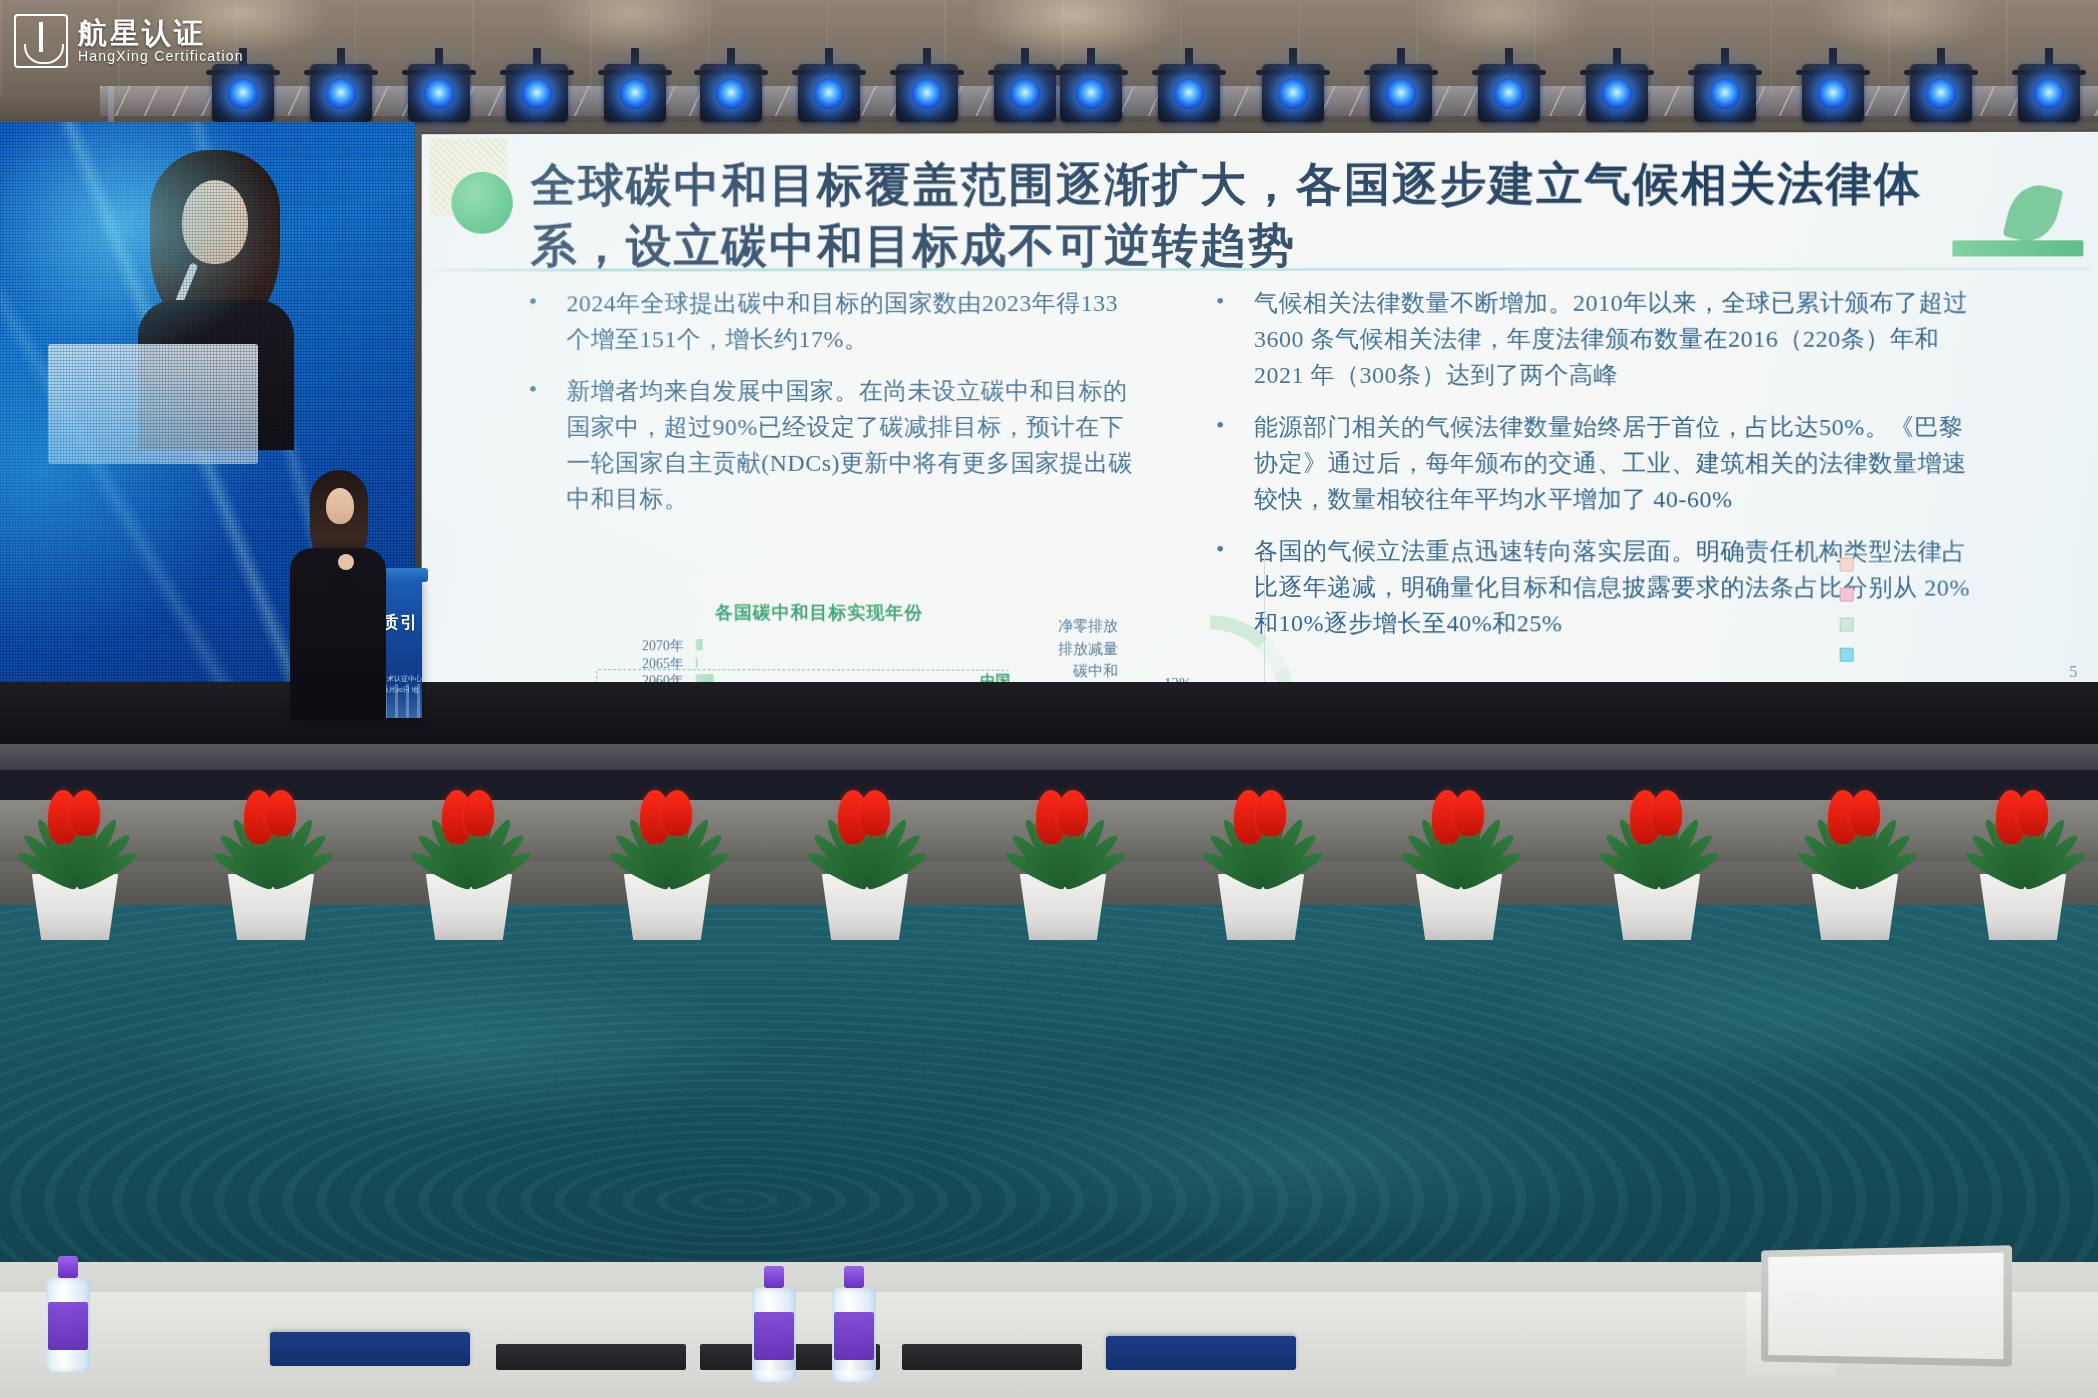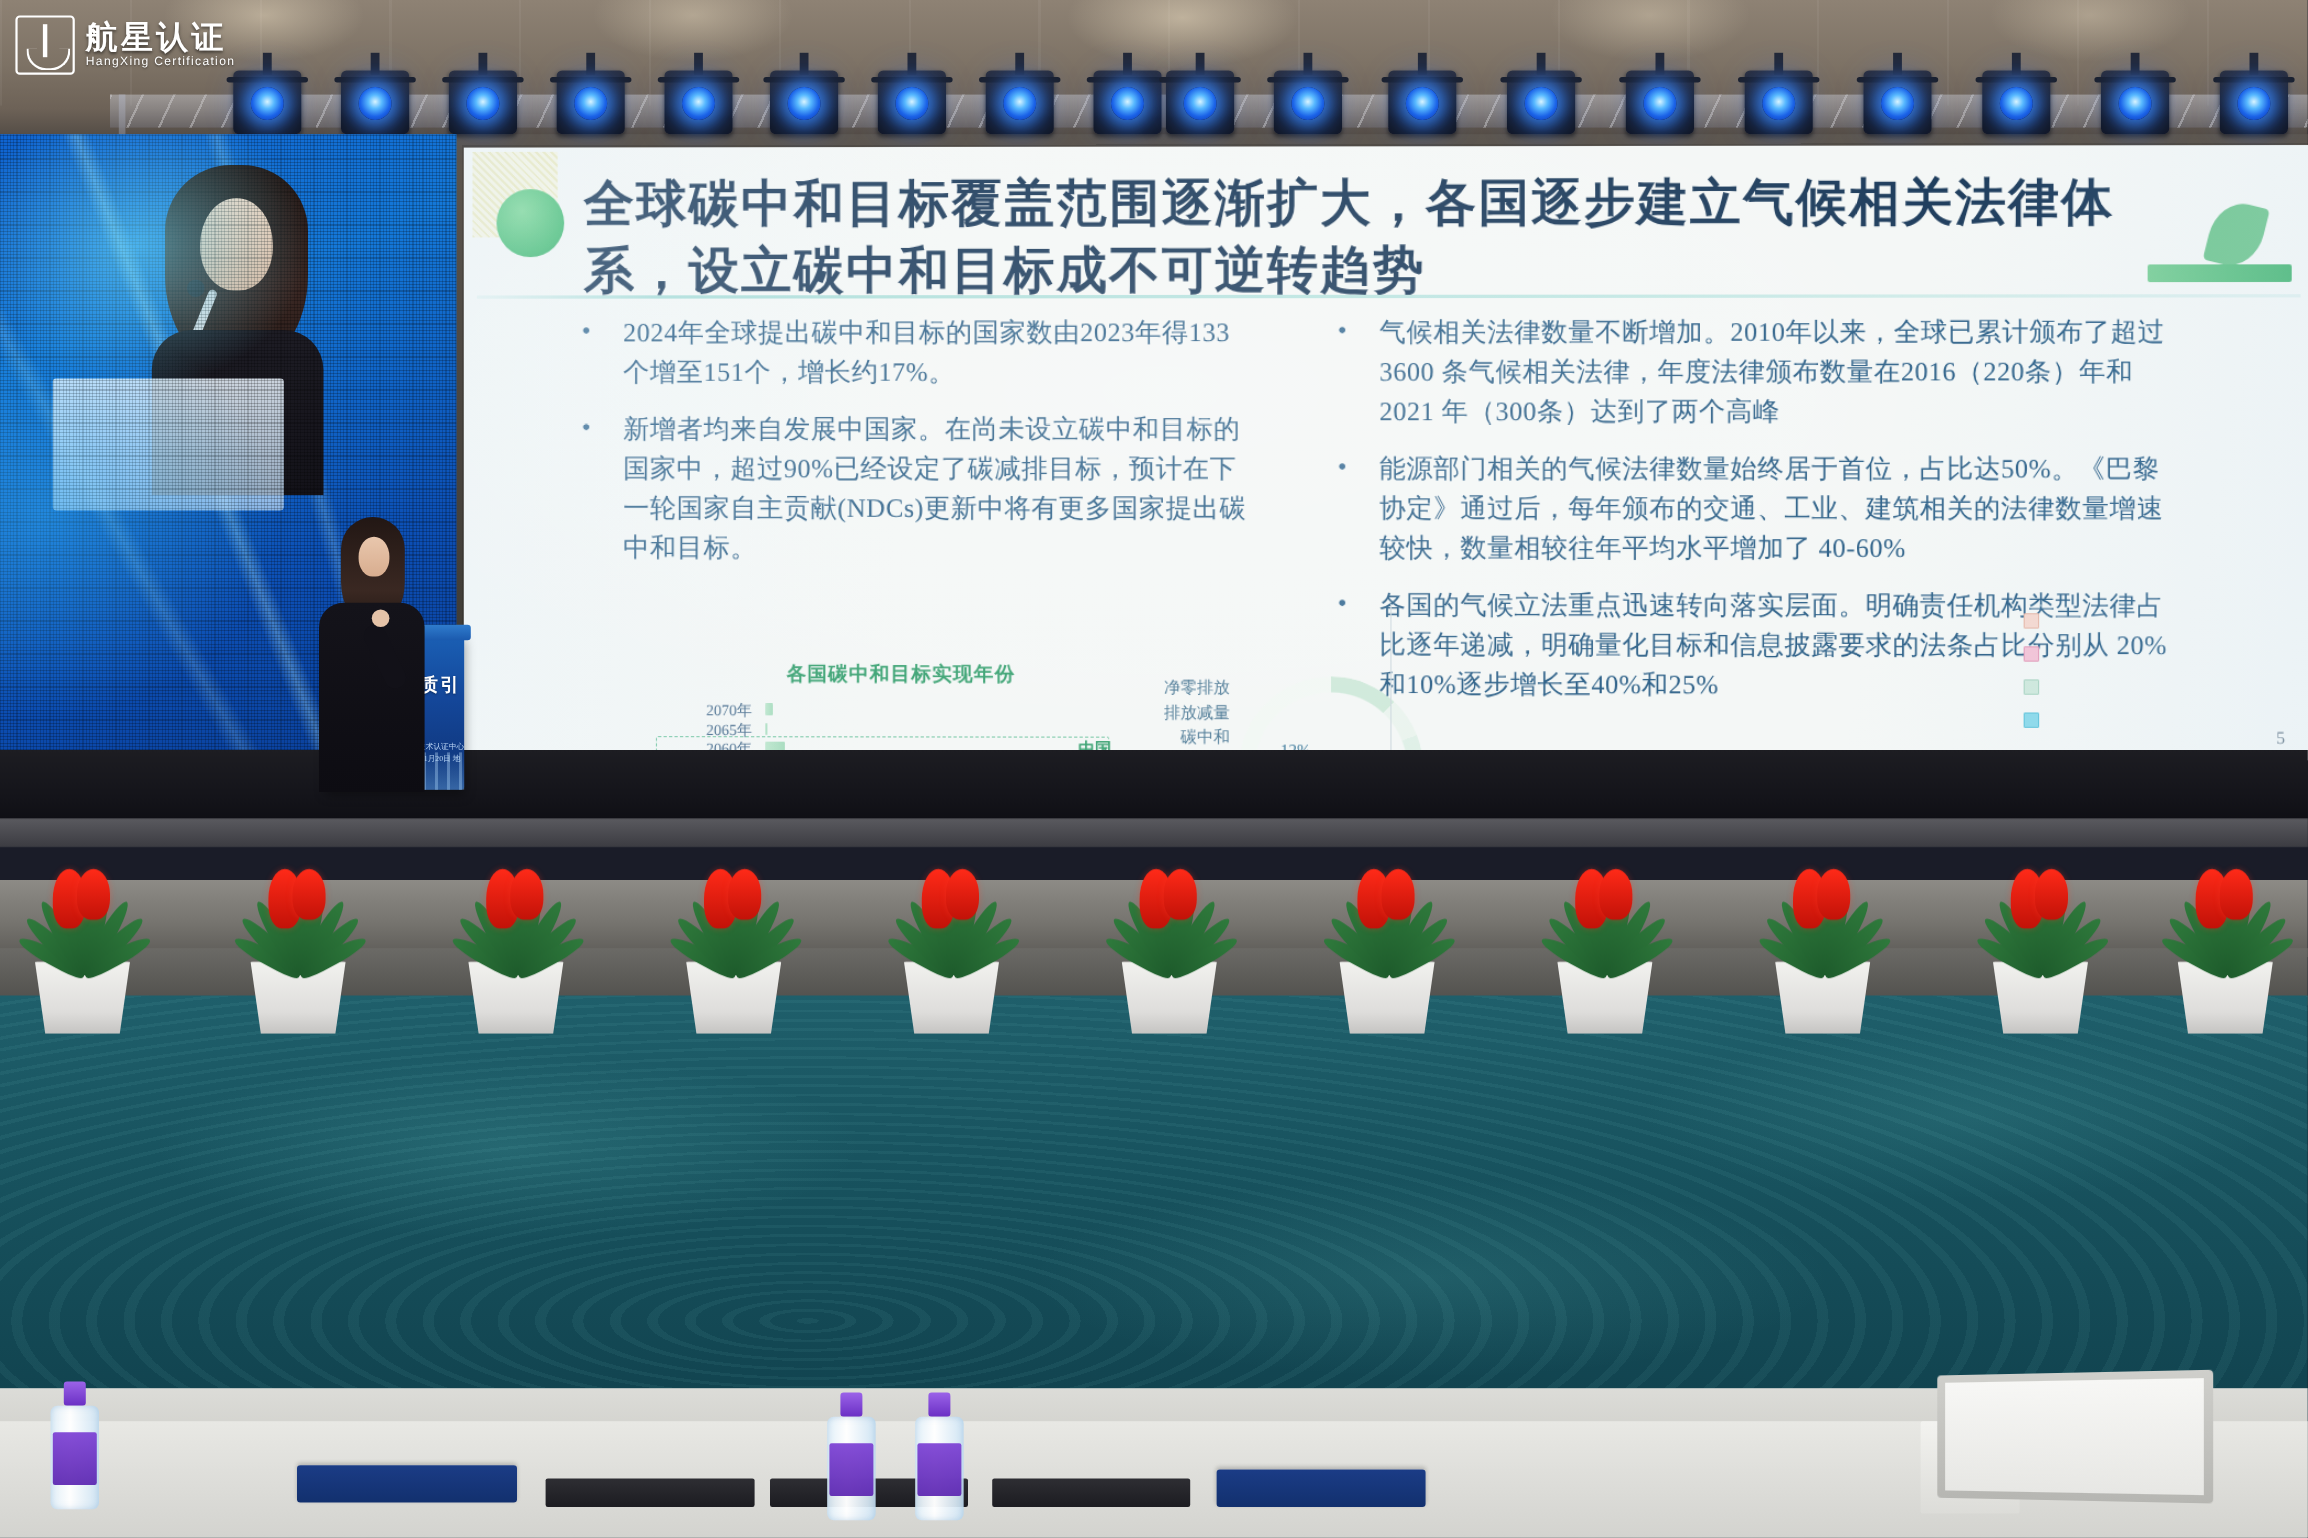--- a/index.html
+++ b/index.html
@@ -434,21 +434,21 @@
     content:""; position:absolute;left:50%;top:6px;margin-left:-2px;
     width:4px;height:30px;background:#fff;
   }
   .logo .mark:after{
     content:""; position:absolute;left:8px;top:28px;width:36px;height:18px;
     border:2px solid #fff;border-top:none;border-radius:0 0 18px 18px;
   }
   .logo .txt{ color:#fff; }
   .logo .cn{ font-size:29px; font-weight:700; letter-spacing:3px; line-height:1.05;
              text-shadow:0 1px 3px rgba(0,0,0,.55); font-family:"Liberation Serif",serif;}
-  .logo .en{ font-size:11px; letter-spacing:1.2px; text-shadow:0 1px 2px rgba(0,0,0,.55);
+  .logo .en{ font-size:14px; letter-spacing:1.2px; text-shadow:0 1px 2px rgba(0,0,0,.55);
              font-family:"Liberation Sans",sans-serif;}
 </style>
 </head>
 <body>
 
 <div class="stage-photo">
 
   <div class="ceiling"></div>
   <div class="ceiling-panels"></div>
   <div class="ceiling-glow"></div>

